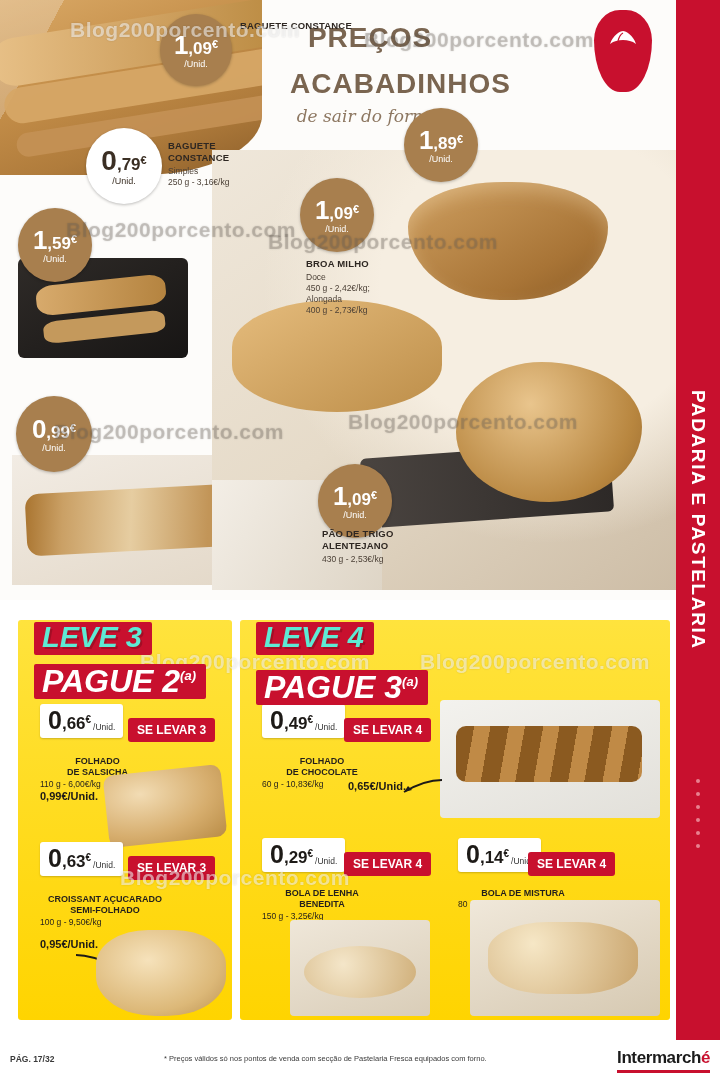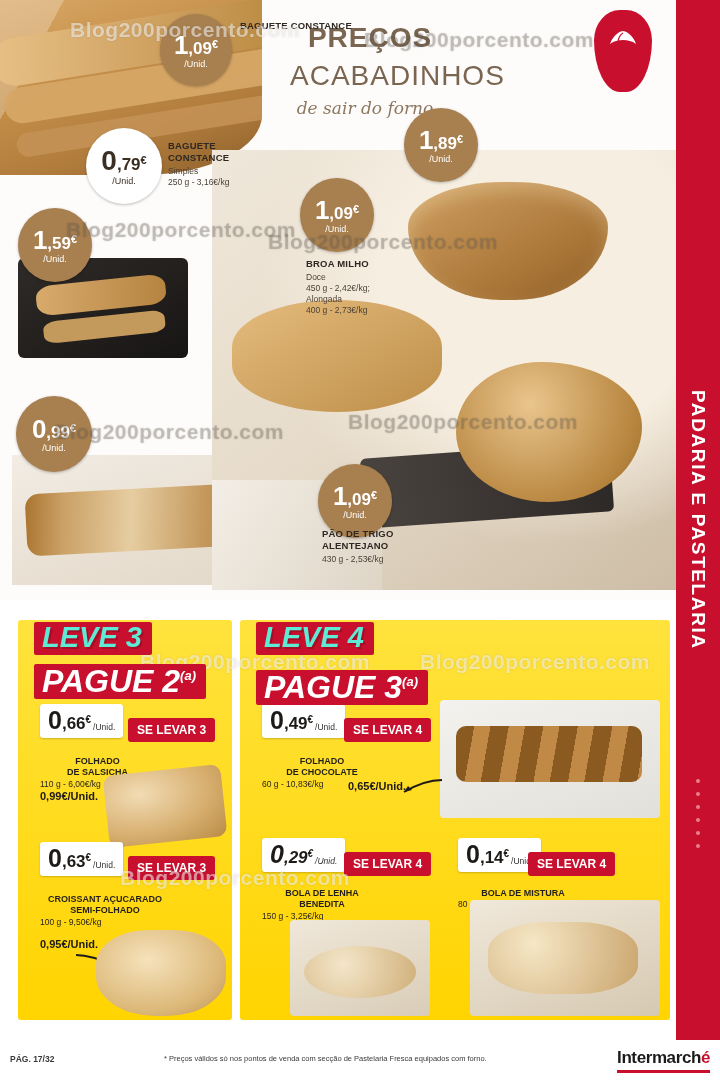--- a/index.html
+++ b/index.html
@@ -97,21 +97,21 @@
   .ph-bigbread .cloth{
     position:absolute; left:0px; top:330px; width:170px; height:110px;
     background:linear-gradient(120deg,#f3eee6,#ded5c6);
   }
 
   
   .hdr {
     position:absolute; right:86px; top:22px; width:300px; text-align:center; color:#6d5a46;
   }
   .hdr .l1 { font-size:28px; font-weight:bold; letter-spacing:1px; color:#7a6550; }
-  .hdr .l2 { font-size:28px; font-weight:normal; letter-spacing:1px; color:#7a6550; margin-top:6px;}
+  .hdr .l2 { font-size:28px; font-weight:bold; letter-spacing:1px; color:#7a6550; margin-top:14px;}
   .hdr .l3 { font-family:"DejaVu Serif", serif; font-style:italic; font-size:17px; color:#8d7761; margin-top:6px;}
 
   .pin {
     position:absolute; right:24px; top:10px; width:58px; height:82px;
     background:#c8102e; border-radius:29px 29px 29px 29px/34px 34px 58px 58px;
     display:flex; align-items:flex-start; justify-content:center;
   }
   .pin svg { margin-top:18px; }
 
   
@@ -367,21 +367,21 @@
     <div class="sub">60 g - 10,83€/kg</div>
   </div>
   <div class="oldp" style="left:348px; top:780px;">0,65€/Unid.</div>
   <div class="arrow" style="left:400px; top:778px;">
     <svg viewBox="0 0 44 18">
         <path d="M42 2 C30 2 16 7 4 14" stroke="#1d1a17" stroke-width="2" fill="none"></path>
         <path d="M4 14 l8 -2 l-4 -4z" fill="#1d1a17"></path>
       </svg>
   </div>
 
-  <div class="ptag" style="left:262px; top:838px;font-style:italic;">
+  <div class="ptag" style="left:262px; top:838px;">
     <span class="val"><span class="int">0</span><span class="dec">,29</span><span class="cur">€</span></span>
     <span class="un">/Unid.</span>
   </div>
   <div class="selevar" style="left:344px; top:852px;">SE LEVAR 4</div>
   <div class="pdesc" style="left:262px; top:888px; width:120px;">
     <div class="nm" style="white-space:pre-line">BOLA DE LENHA
 BENEDITA</div>
     <div class="sub">150 g - 3,25€/kg</div>
   </div>
   <div class="oldp small" style="left:300px; top:922px;">0,39€/Unid.</div>

